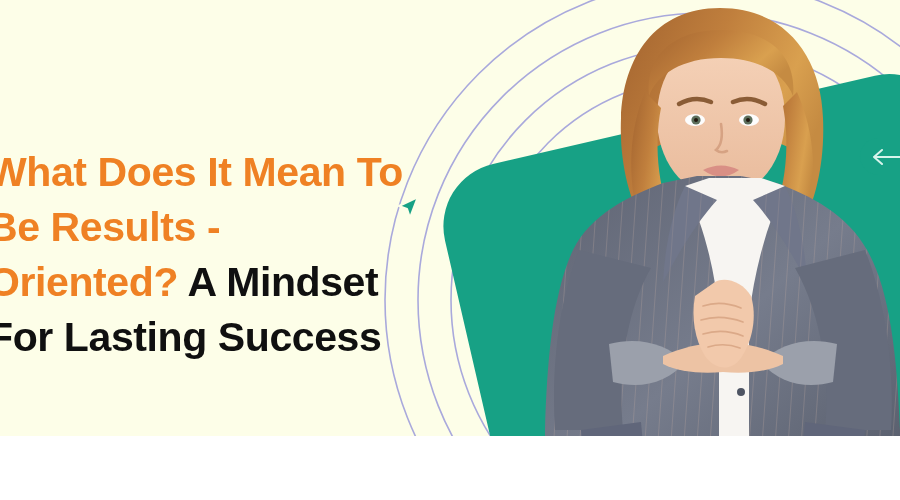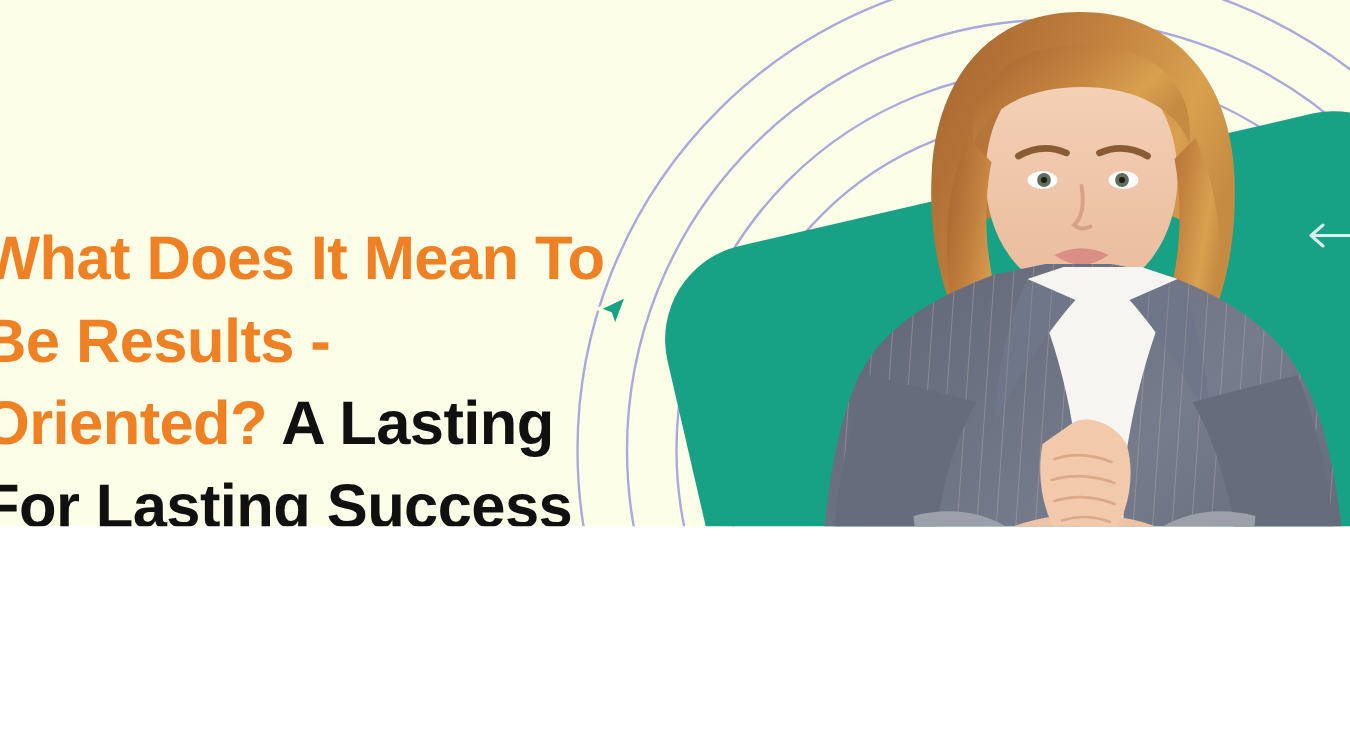--- a/index.html
+++ b/index.html
@@ -3,21 +3,21 @@
 <meta charset="utf-8">
 <style>
   html, body {
     margin: 0;
     padding: 0;
     background: #ffffff;
   }
   .banner {
     position: relative;
     width: 900px;
-    height: 351px;
+    height: 436px;
     overflow: hidden;
     background: #fdfee8;
     font-family: "Liberation Sans", sans-serif;
   }
 
   
   .rings {
     position: absolute;
     left: 0; top: 0;
     width: 900px; height: 500px;
@@ -214,21 +214,21 @@
       <path d="M320 430 L 260 422 L 258 444 L 318 452 Z" fill="#60667a"></path>
 
       <circle cx="196" cy="392" r="4" fill="#4e5463"></circle>
     </svg>
   </div>
 
   <h1 class="headline">
     <span class="hl-line accent">What Does It Mean To</span>
     <span class="hl-line accent">Be Results -</span>
     <span class="hl-line">
-      <span class="accent">Oriented?</span><span> A Lasting</span>
+      <span class="accent">Oriented?</span><span> A Mindset</span>
     </span>
     <span class="hl-line">For Lasting Success</span>
   </h1>
 
   <svg class="cursor" viewBox="0 0 26 30" aria-hidden="true">
     <path d="M22 3 L 3 12 L 11 15 L 14 24 Z" fill="#17a185" stroke="#fdfee8" stroke-width="2.2" stroke-linejoin="round"></path>
   </svg>
 
   <div class="arrow-pill">
     <svg width="48" height="18" viewBox="0 0 48 18" aria-hidden="true">

